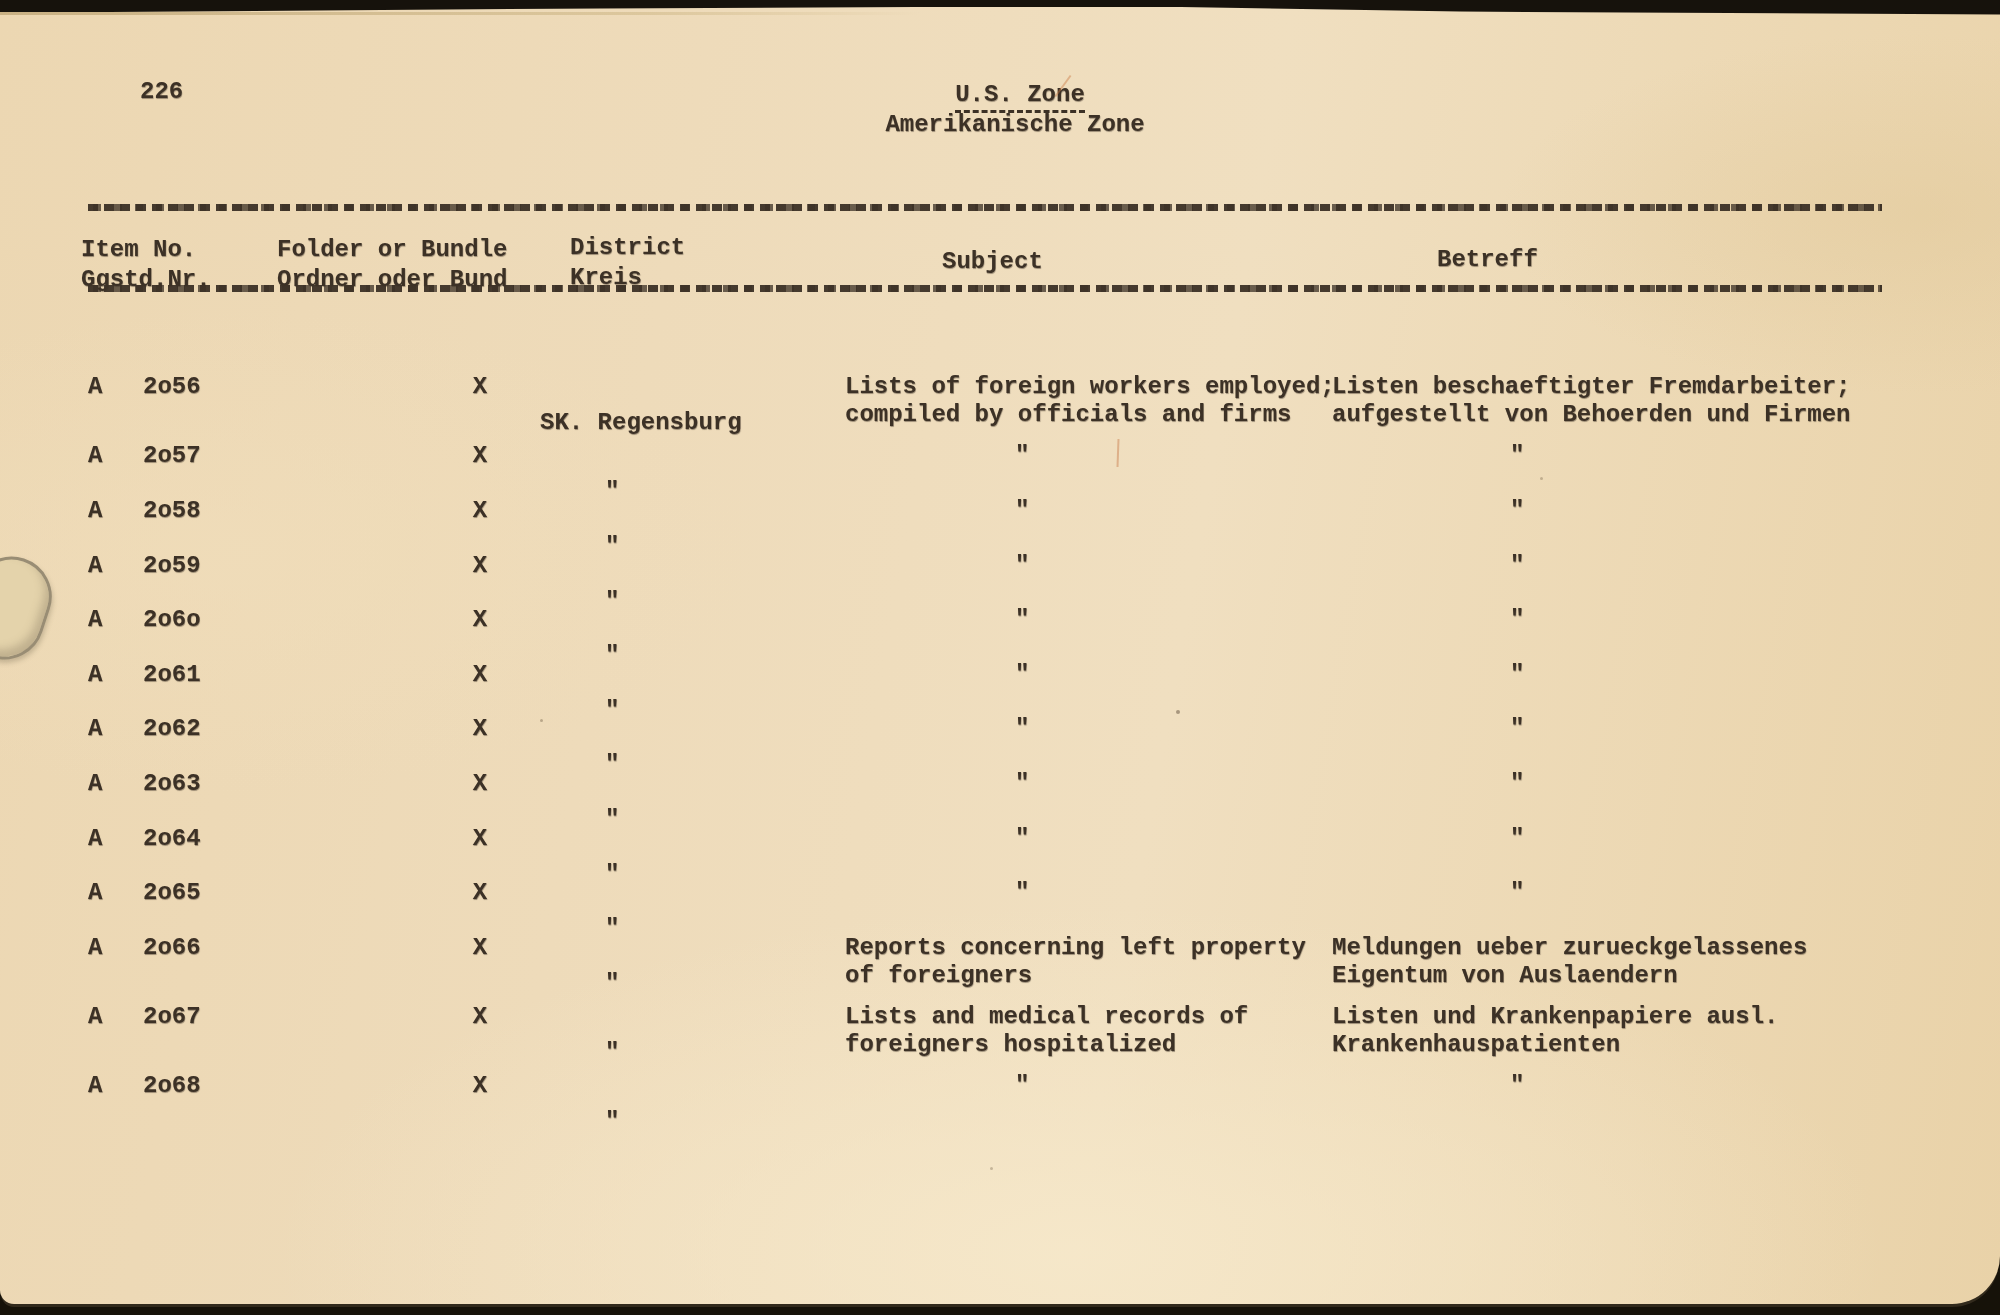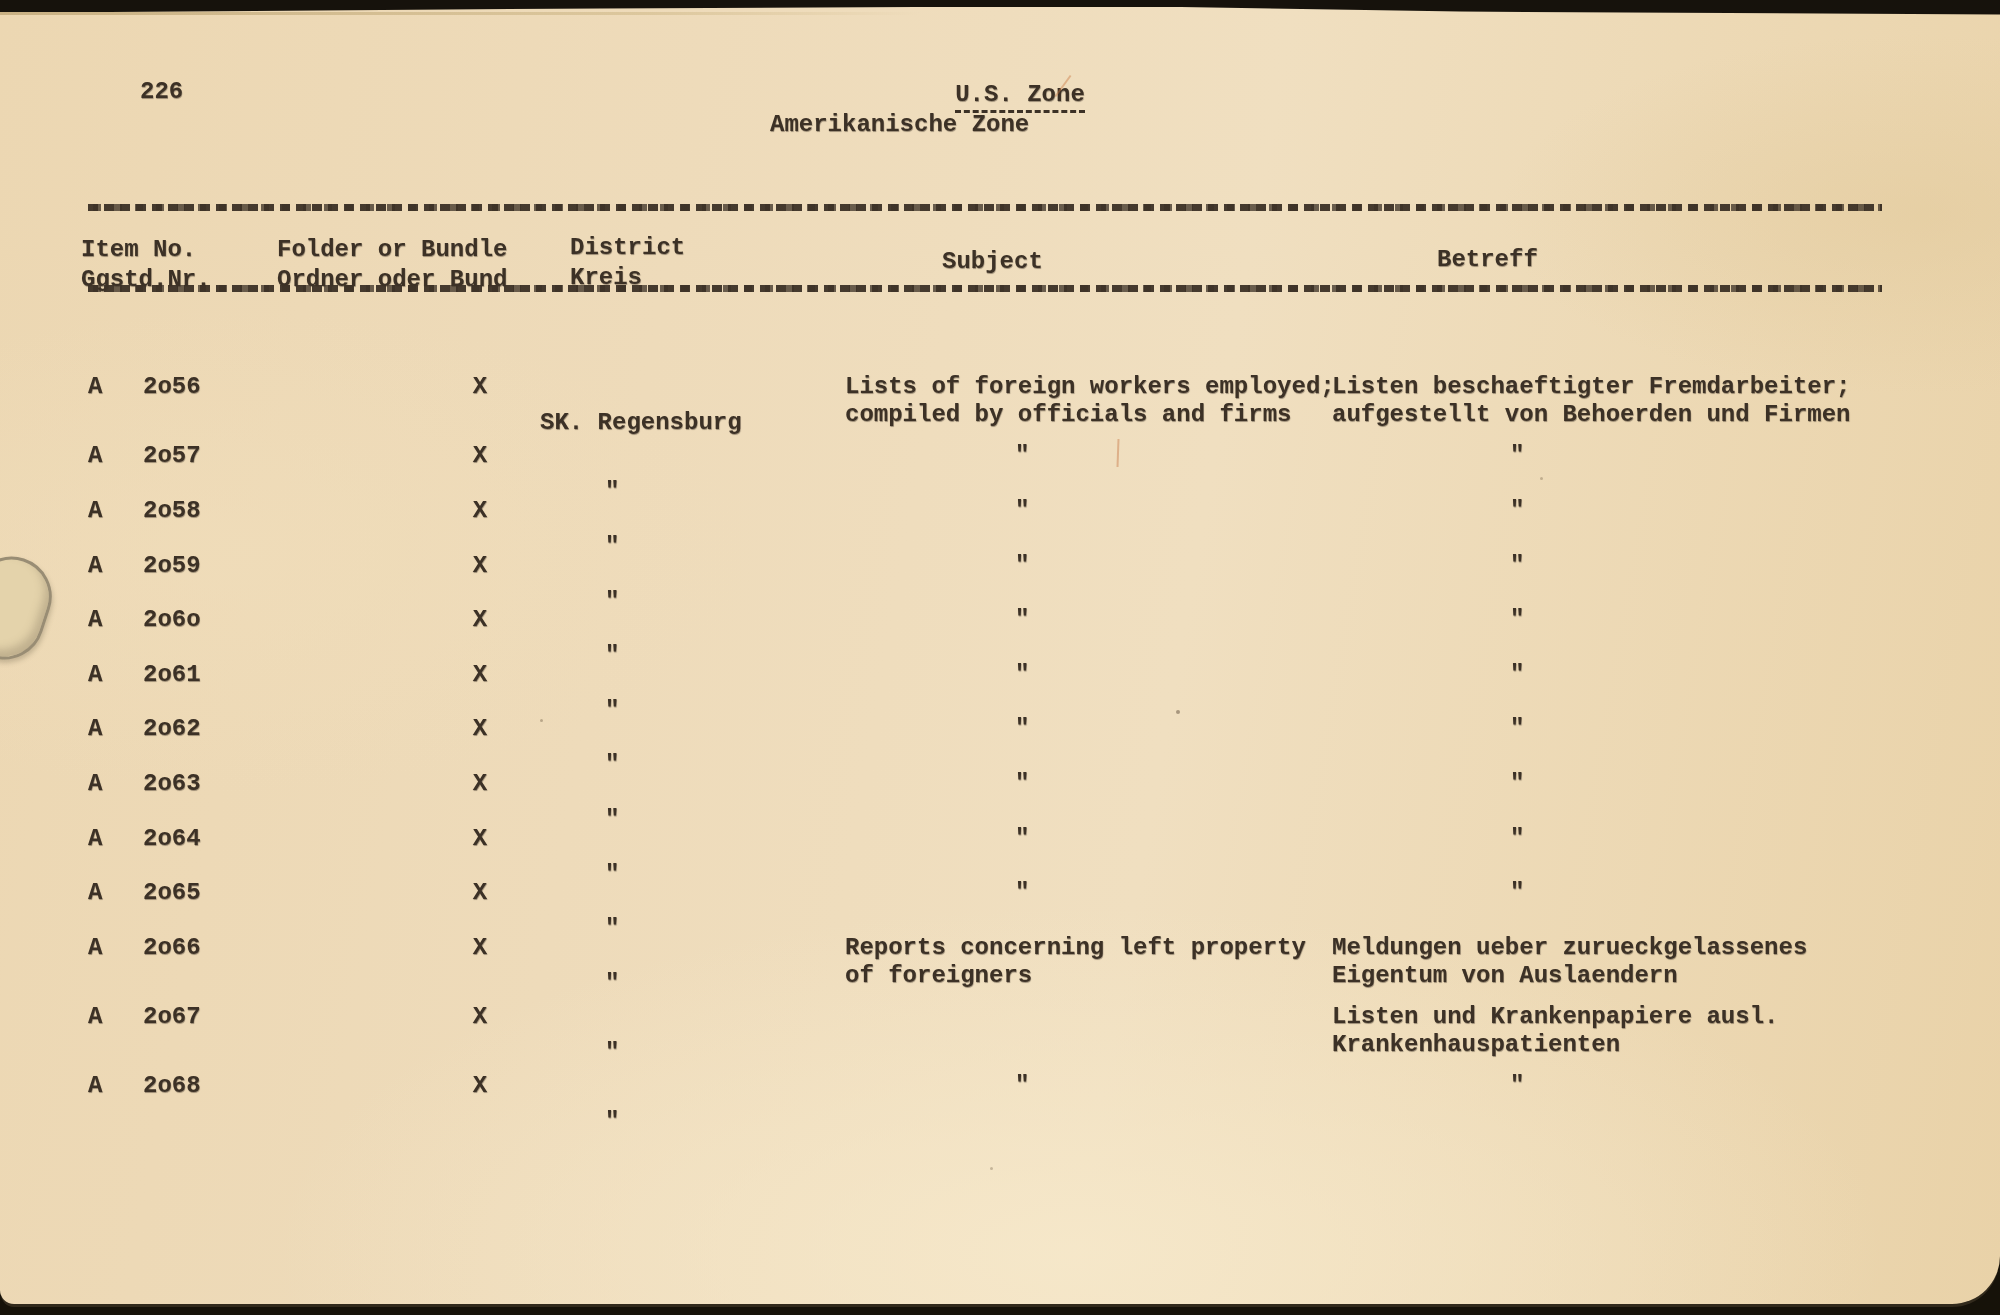--- a/index.html
+++ b/index.html
@@ -76,21 +76,21 @@
 </head>
 <body>
 
 <div class="stage">
   <div class="paper">
 
     <div class="tw" style="left:140px;top:71px">226</div>
 
     <div class="tw" style="left:920px;top:74px;width:200px;text-align:center"><span class="title-underline">U.S. Zone</span></div>
 
-    <div class="tw" style="left:770px;top:104px;width:400px;">Amerikanische Zone</div>
+    <div class="tw" style="left:815px;top:104px;width:400px;text-align:center">Amerikanische Zone</div>
 
     <div class="rule" style="top:197px"></div>
 
     <div class="tw hdr" style="left:81px;top:228px">Item No.
 Ggstd.Nr.</div>
     <div class="tw hdr" style="left:277px;top:228px">Folder or Bundle
 Ordner oder Bund</div>
     <div class="tw hdr" style="left:570px;top:226px">District
 Kreis</div>
     <div class="tw hdr" style="left:942px;top:240px">Subject</div>
@@ -200,20 +200,22 @@
 of foreigners</span>
     <span class="tw cell c-betreff">Meldungen ueber zurueckgelassenes
 Eigentum von Auslaendern</span>
   </div>
 
   <div class="row" style="top: 996px;">
     <span class="tw cell c-prefix">A</span>
     <span class="tw cell c-no">2o67</span>
     <span class="tw cell c-folder">X</span>
     <span class="tw cell c-district ditto">"</span>
+    <span class="tw cell c-subject">Lists and medical records of
+foreigners hospitalized</span>
     <span class="tw cell c-betreff">Listen und Krankenpapiere ausl.
 Krankenhauspatienten</span>
   </div>
 
   <div class="row" style="top: 1065px;">
     <span class="tw cell c-prefix">A</span>
     <span class="tw cell c-no">2o68</span>
     <span class="tw cell c-folder">X</span>
     <span class="tw cell c-district ditto">"</span>
     <span class="tw cell c-subject ditto">"</span>

